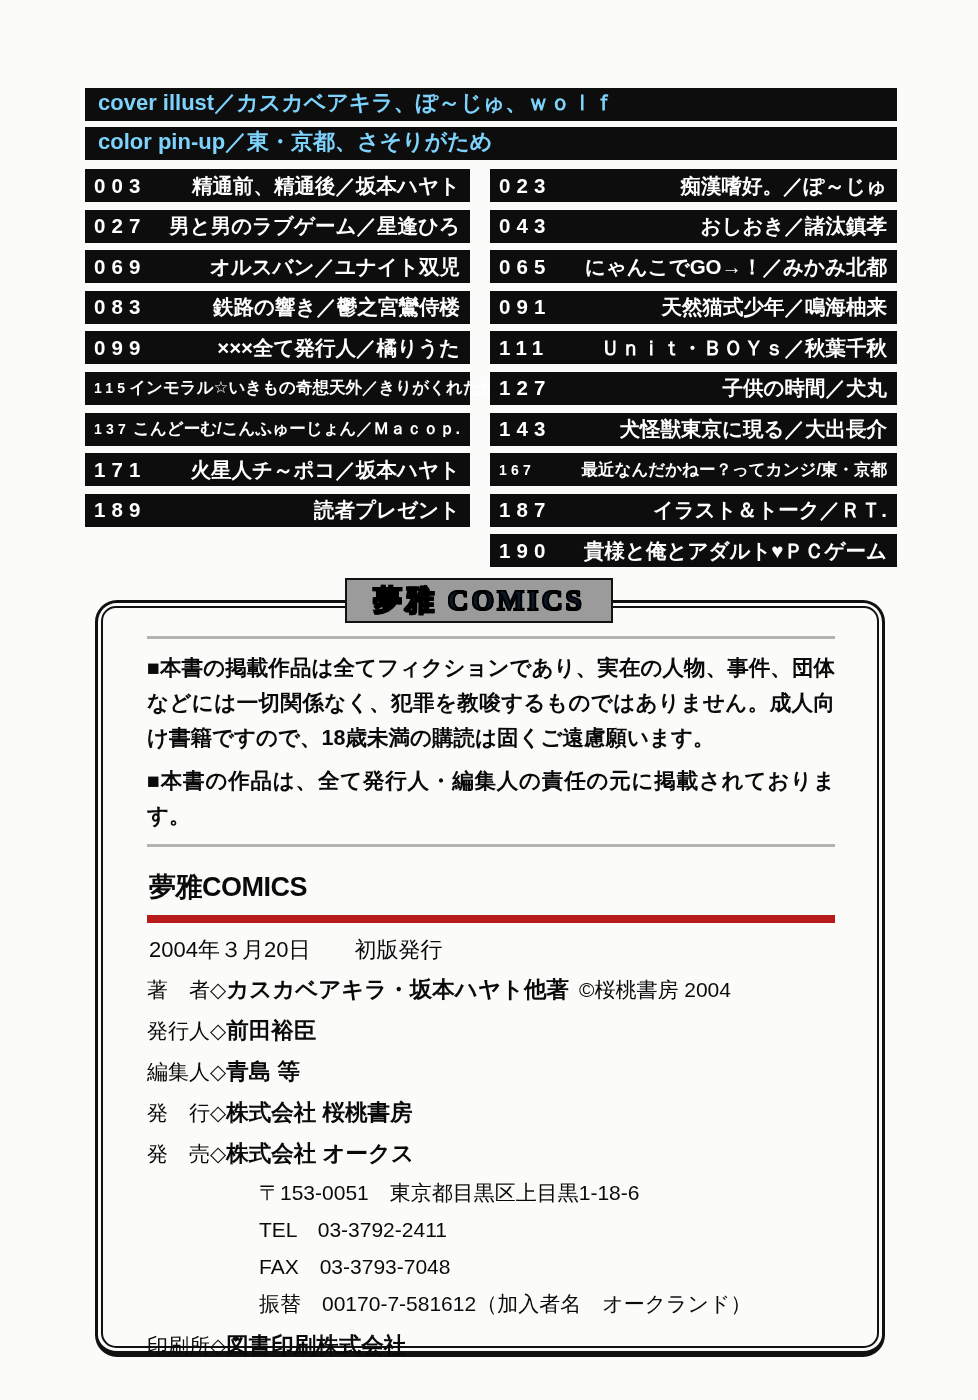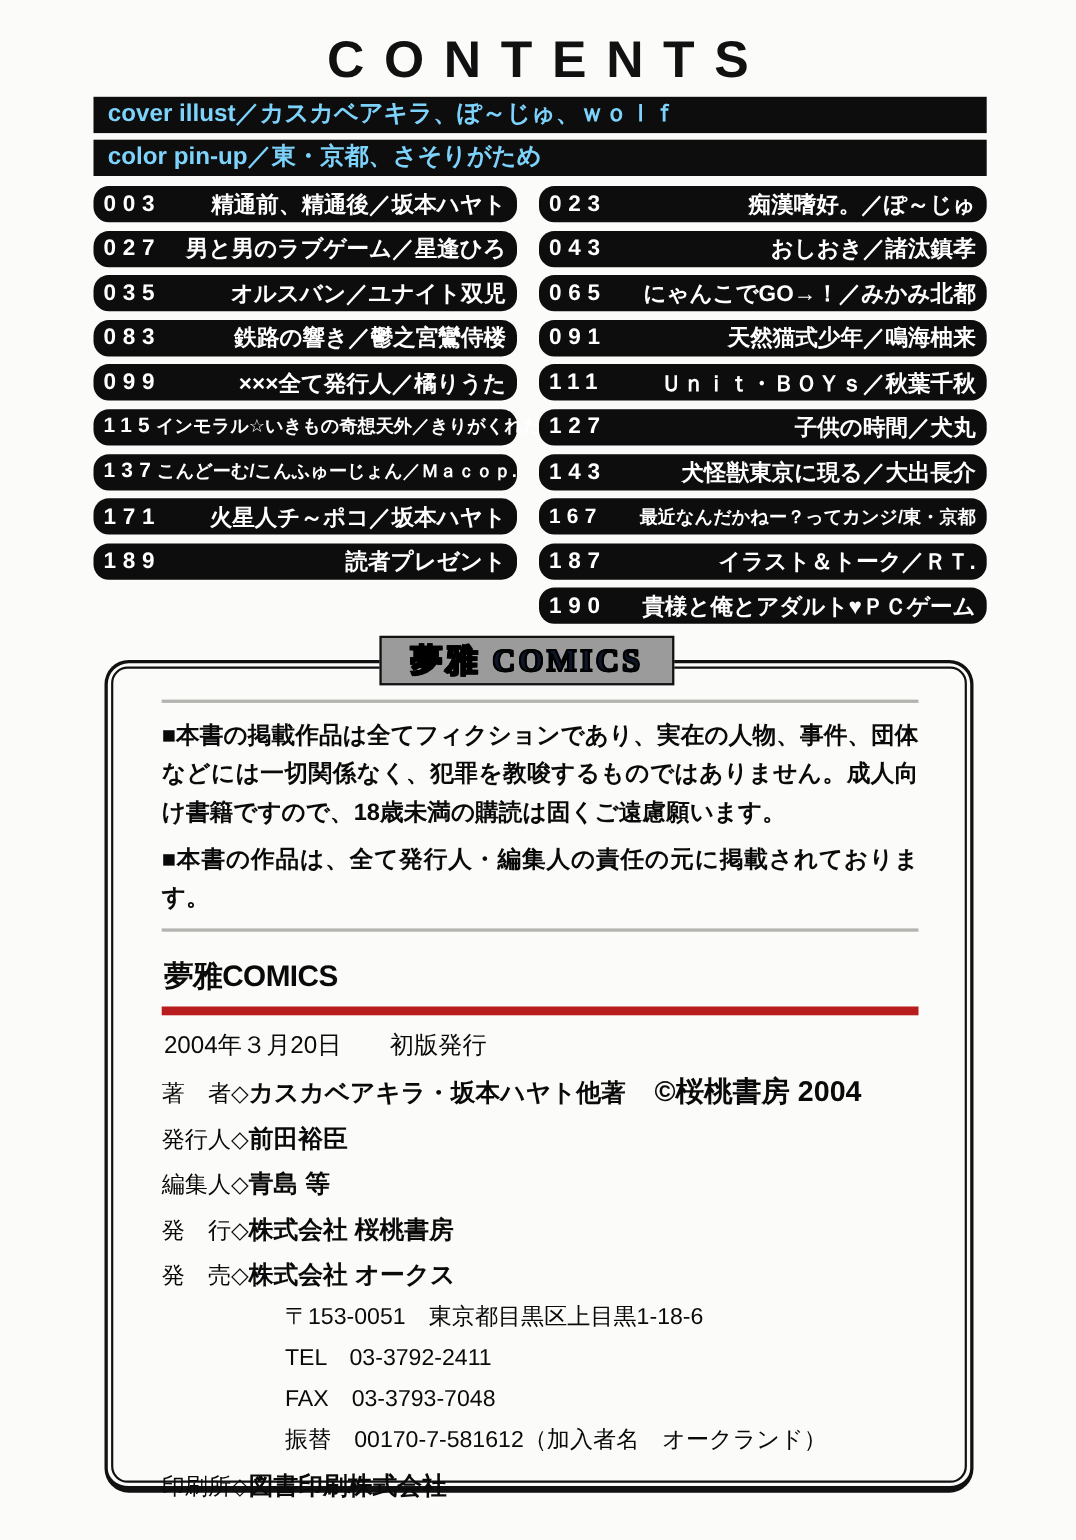--- a/index.html
+++ b/index.html
@@ -31,26 +31,26 @@
   .hbar.pinup{top:127px;}
   
   .toc-col{position:absolute;top:169px;}
   .toc-col.left{left:85px;width:385px;}
   .toc-col.right{left:490px;width:407px;}
   .toc-row{
     height:33px;margin-bottom:7.6px;
     background:#0d0d0d;color:#fff;
     display:flex;align-items:center;
     padding:0 10px 0 9px;box-sizing:border-box;
-    font-size:20.5px;font-weight:bold;border-radius:14px;
+    font-size:20.5px;font-weight:bold;
   }
   .toc-row .num{letter-spacing:.3em;font-weight:bold;white-space:nowrap;}
   .toc-row .ttl{margin-left:auto;white-space:nowrap;}
   .toc-row.small{font-size:16.5px;}
-  .toc-row.small .num{font-size:19px;text-align:center;}
+  .toc-row.small .num{font-size:14px;text-align:center;}
   
   .comics-box{
     position:absolute;left:95px;top:600px;width:790px;height:757px;
     border:3px solid #111;border-bottom-width:6px;
     border-radius:22px;
     box-sizing:border-box;
     background:#fbfbf9;
   }
   .comics-box .inner{
     position:absolute;inset:3px;
@@ -84,49 +84,48 @@
     display:flex;align-items:baseline;gap:18px;
     border-bottom:8px solid #b91c1c;
     padding:22px 0 10px 2px;
   }
   .colophon-series{font-size:27px;font-weight:bold;letter-spacing:-0.5px;}
   .colophon-book{font-size:43px;font-weight:bold;letter-spacing:1px;}
   .colophon-date{font-size:22px;margin:12px 0 0 2px;}
   .col-row{font-size:21px;margin-top:9px;line-height:1.42;}
   .col-row .lbl{font-weight:normal;}
   .col-row .nm{font-weight:bold;font-size:22.5px;}
-  .col-row .sfx{font-weight:bold;font-size:26px;margin-left:26px;}
+  .col-row .sfx{font-weight:normal;font-size:21px;margin-left:10px;}
   .contact{margin:6px 0 0 112px;font-size:21px;line-height:1.62;}
   .contact div{margin-top:3px;}
 </style>
 </head>
 <body>
 
 <div class="page">
 
-  <div class="contents-title">CONTENTS</div>
 
   <div class="hbar cover">
     <span>cover illust／カスカベアキラ、ぽ～じゅ、ｗｏｌｆ</span>
   </div>
   <div class="hbar pinup">
     <span>color pin-up／東・京都、さそりがため</span>
   </div>
 
   <div class="toc-col left">
     <div class="toc-row">
         <span class="num">003</span>
         <span class="ttl">精通前、精通後／坂本ハヤト</span>
       </div>
     <div class="toc-row">
         <span class="num">027</span>
         <span class="ttl">男と男のラブゲーム／星逢ひろ</span>
       </div>
     <div class="toc-row">
-        <span class="num">035</span>
+        <span class="num">069</span>
         <span class="ttl">オルスバン／ユナイト双児</span>
       </div>
     <div class="toc-row">
         <span class="num">083</span>
         <span class="ttl">鉄路の響き／鬱之宮鸞侍楼</span>
       </div>
     <div class="toc-row">
         <span class="num">099</span>
         <span class="ttl">×××全て発行人／橘りうた</span>
       </div>

